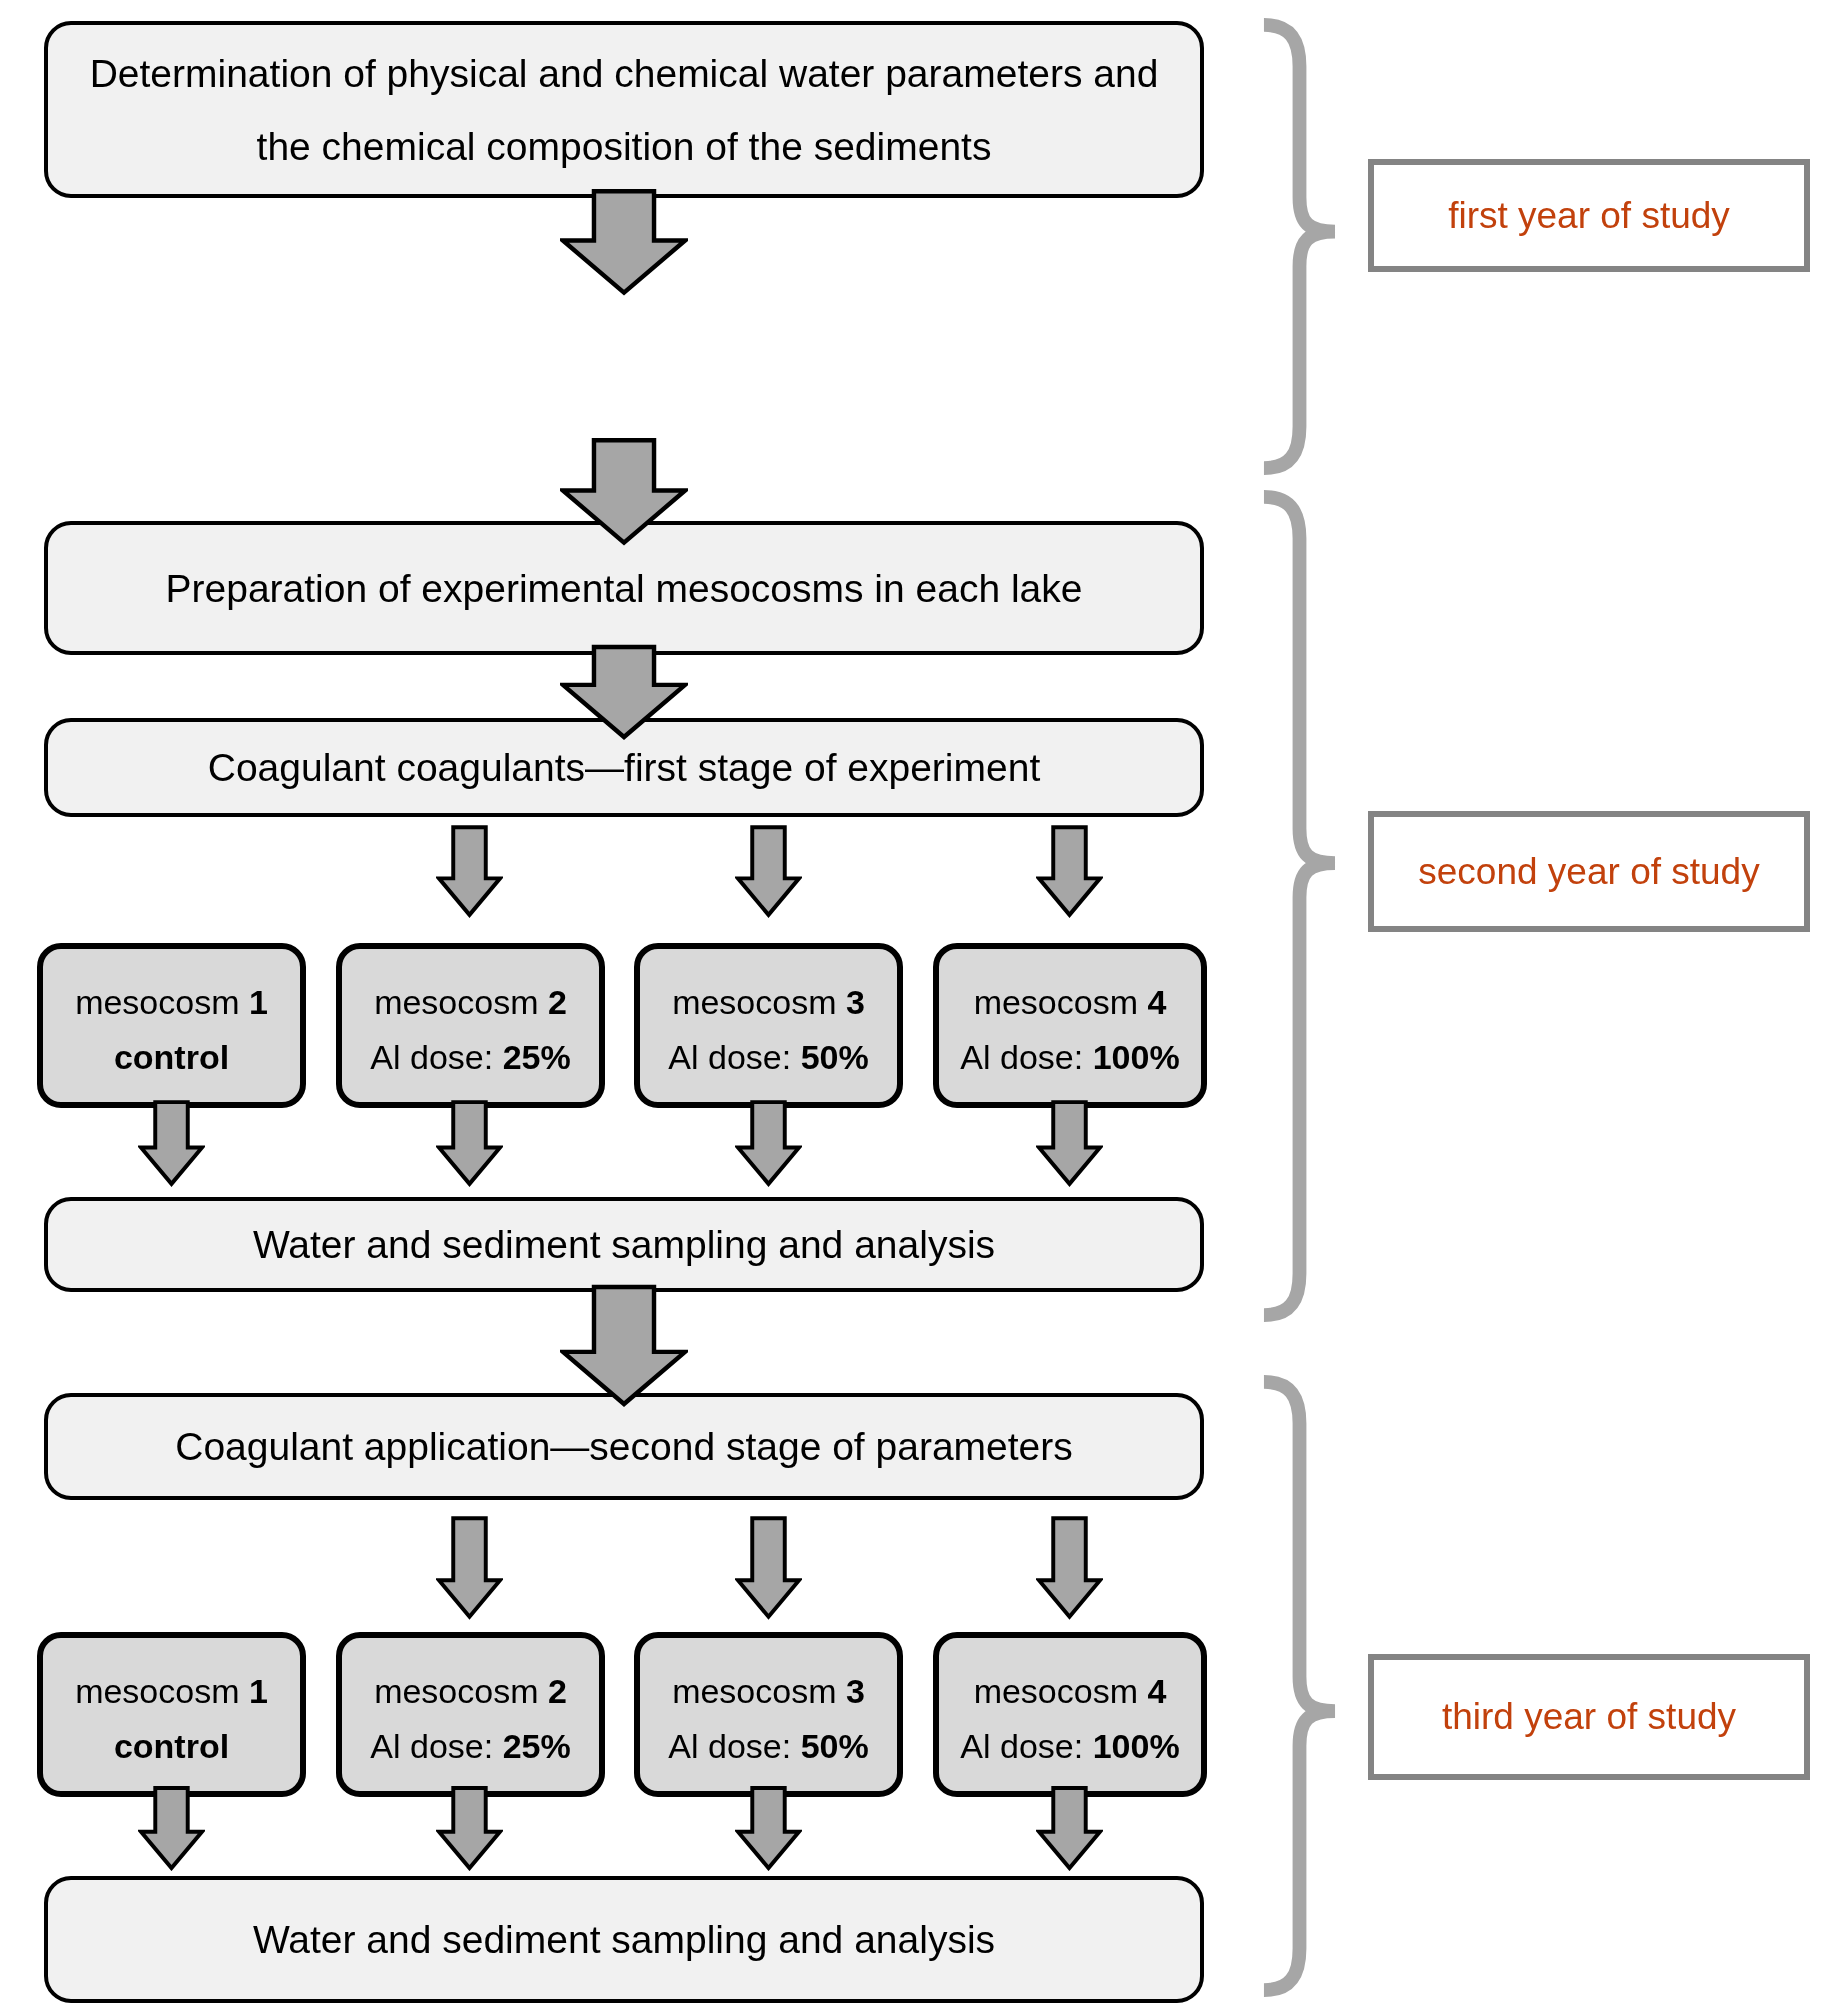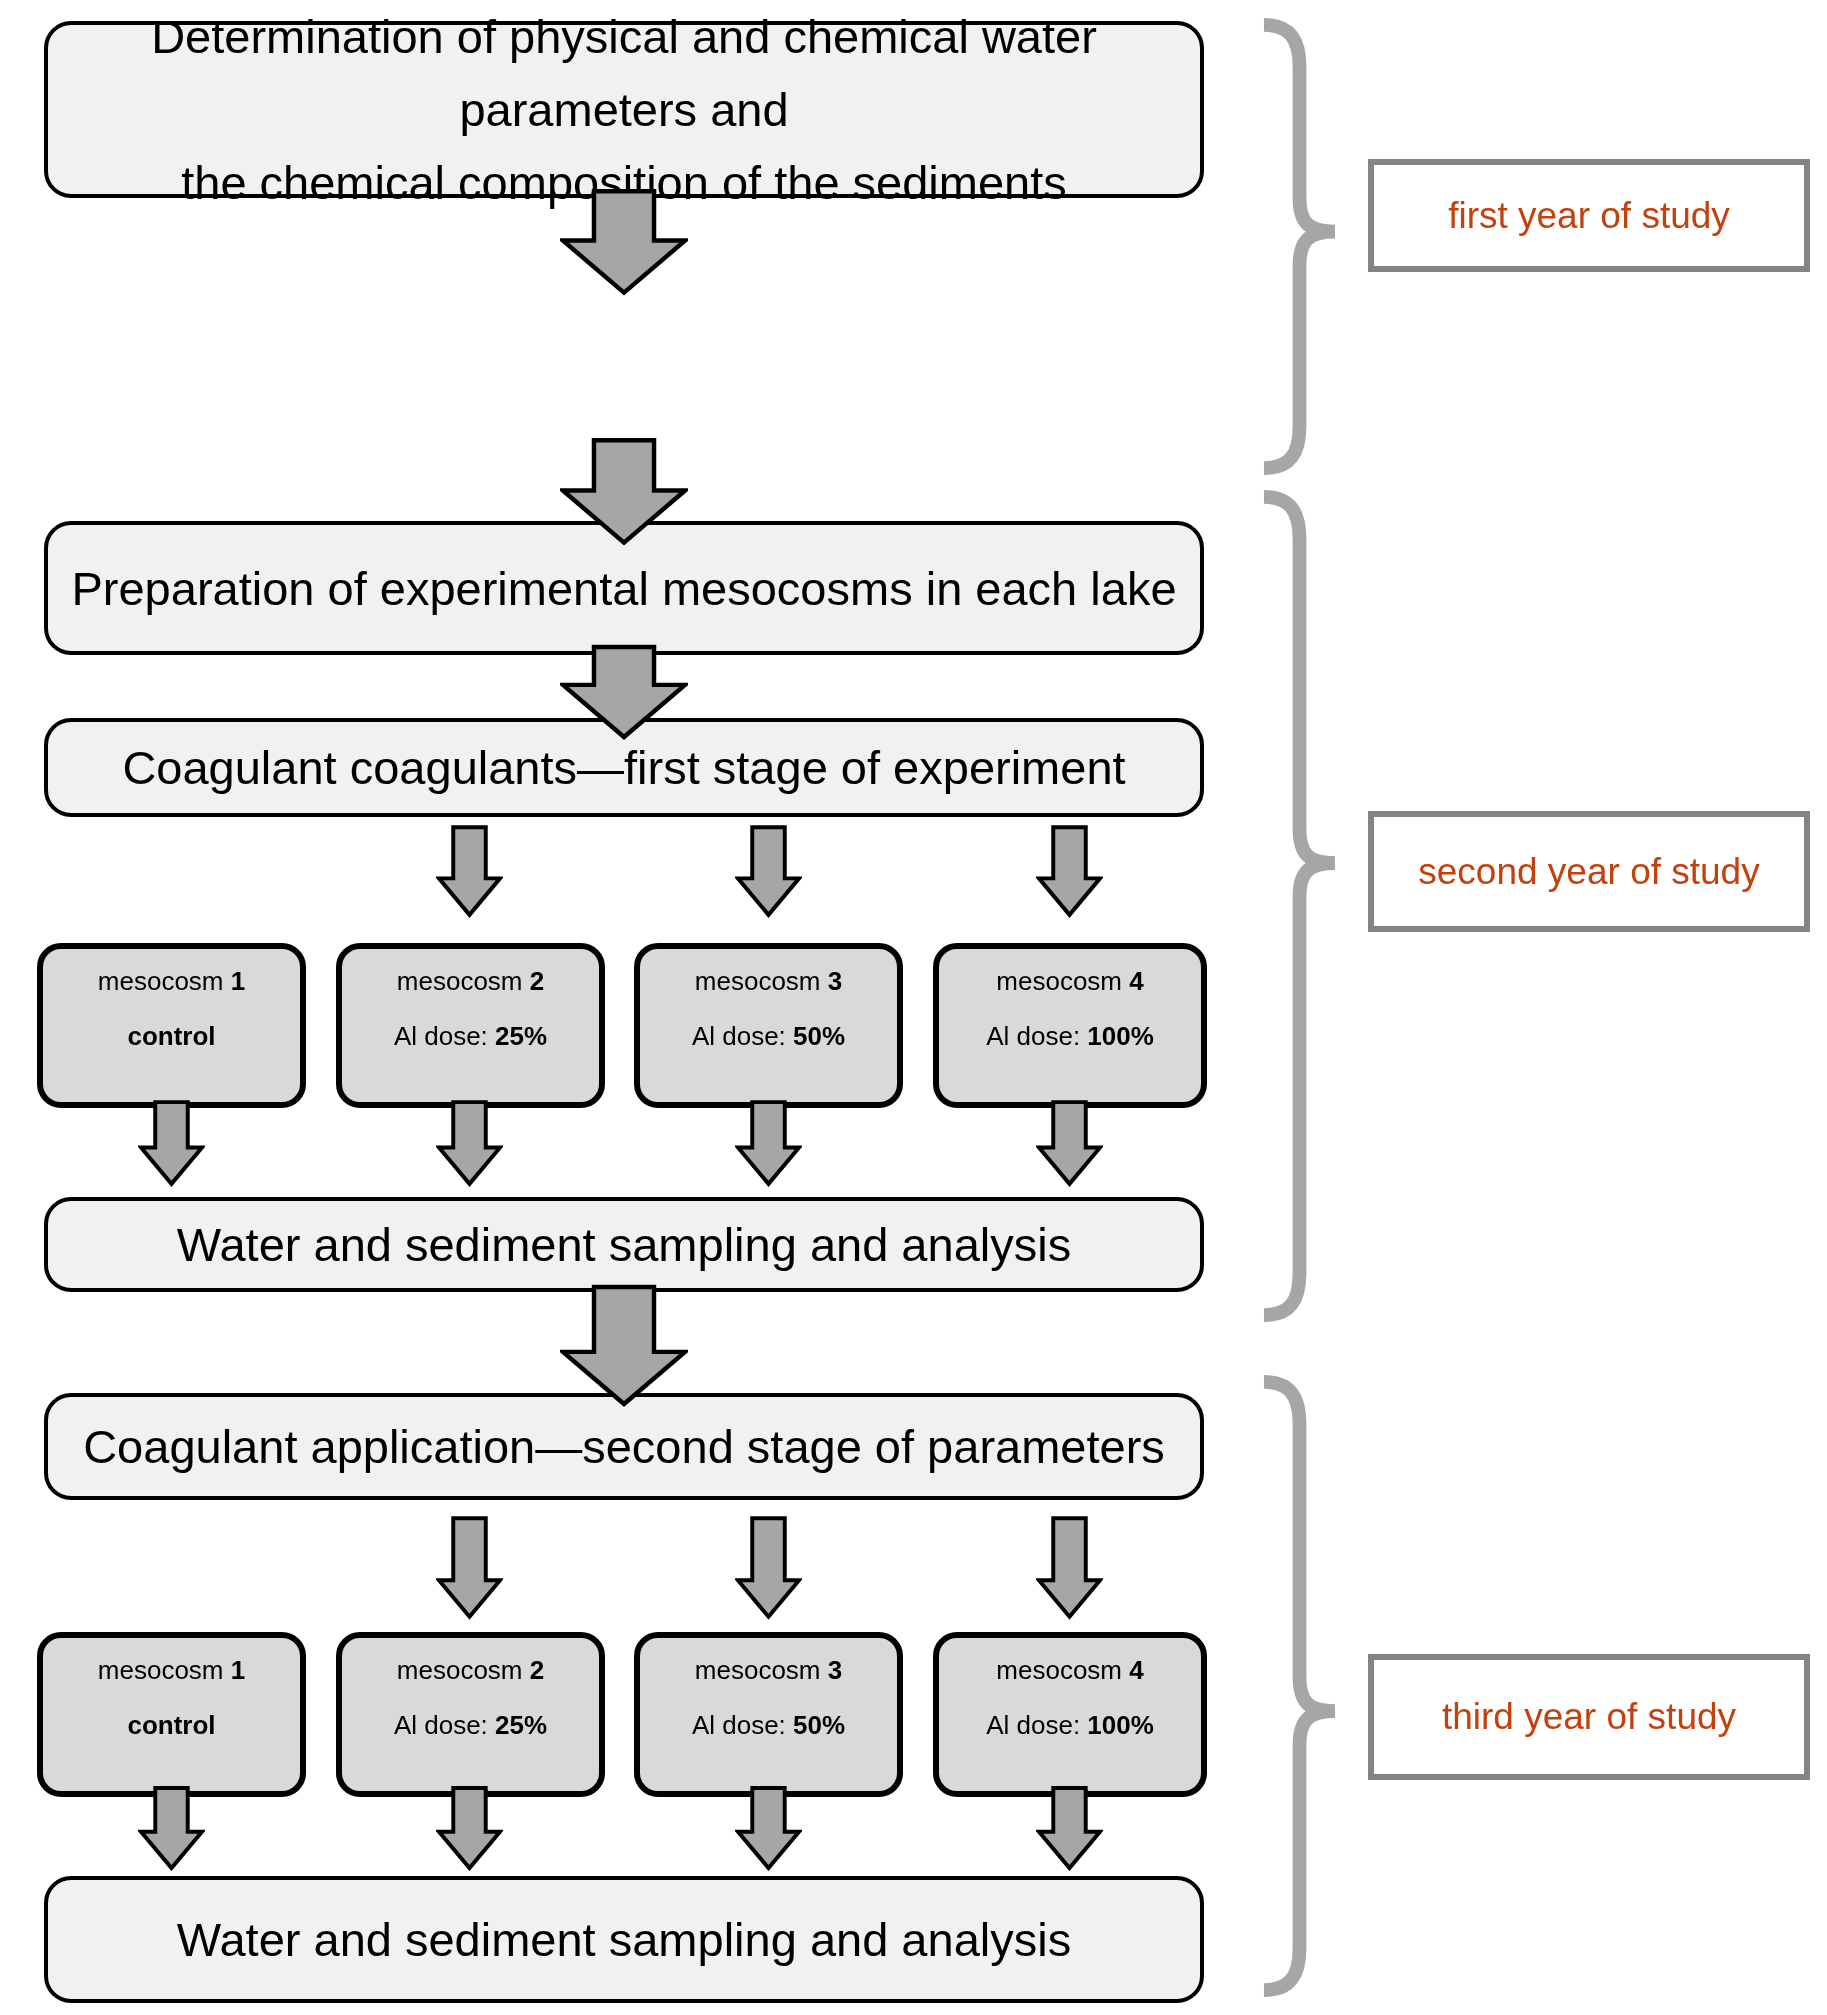--- a/index.html
+++ b/index.html
@@ -17,34 +17,34 @@
     left: 44px;
     width: 1160px;
     box-sizing: border-box;
     background: #f1f1f1;
     border: 4.4px solid #000000;
     border-radius: 27px;
     display: flex;
     align-items: center;
     justify-content: center;
     text-align: center;
-    font-size: 47px;
+    font-size: 39px;
     line-height: 73px;
     white-space: pre-line;
   }
   .meso {
     position: absolute;
     height: 165px;
     box-sizing: border-box;
     background: #d9d9d9;
     border: 6px solid #000000;
     border-radius: 24px;
     text-align: center;
-    font-size: 26px;
-    padding-top: 5px;
+    font-size: 34px;
+    padding-top: 26px;
   }
   .meso-line { height: 55px; line-height: 55px; }
   .meso b { font-weight: bold; }
   .arrow { position: absolute; }
   .arrow polygon { fill: #a6a6a6; stroke: #000000; }
   .arrow-big polygon { stroke-width: 9px; }
   .arrow-small polygon { stroke-width: 8px; }
   .brace { position: absolute; }
   .brace path { fill: none; stroke: #a6a6a6; stroke-width: 28px; }
   .yearlabel {

